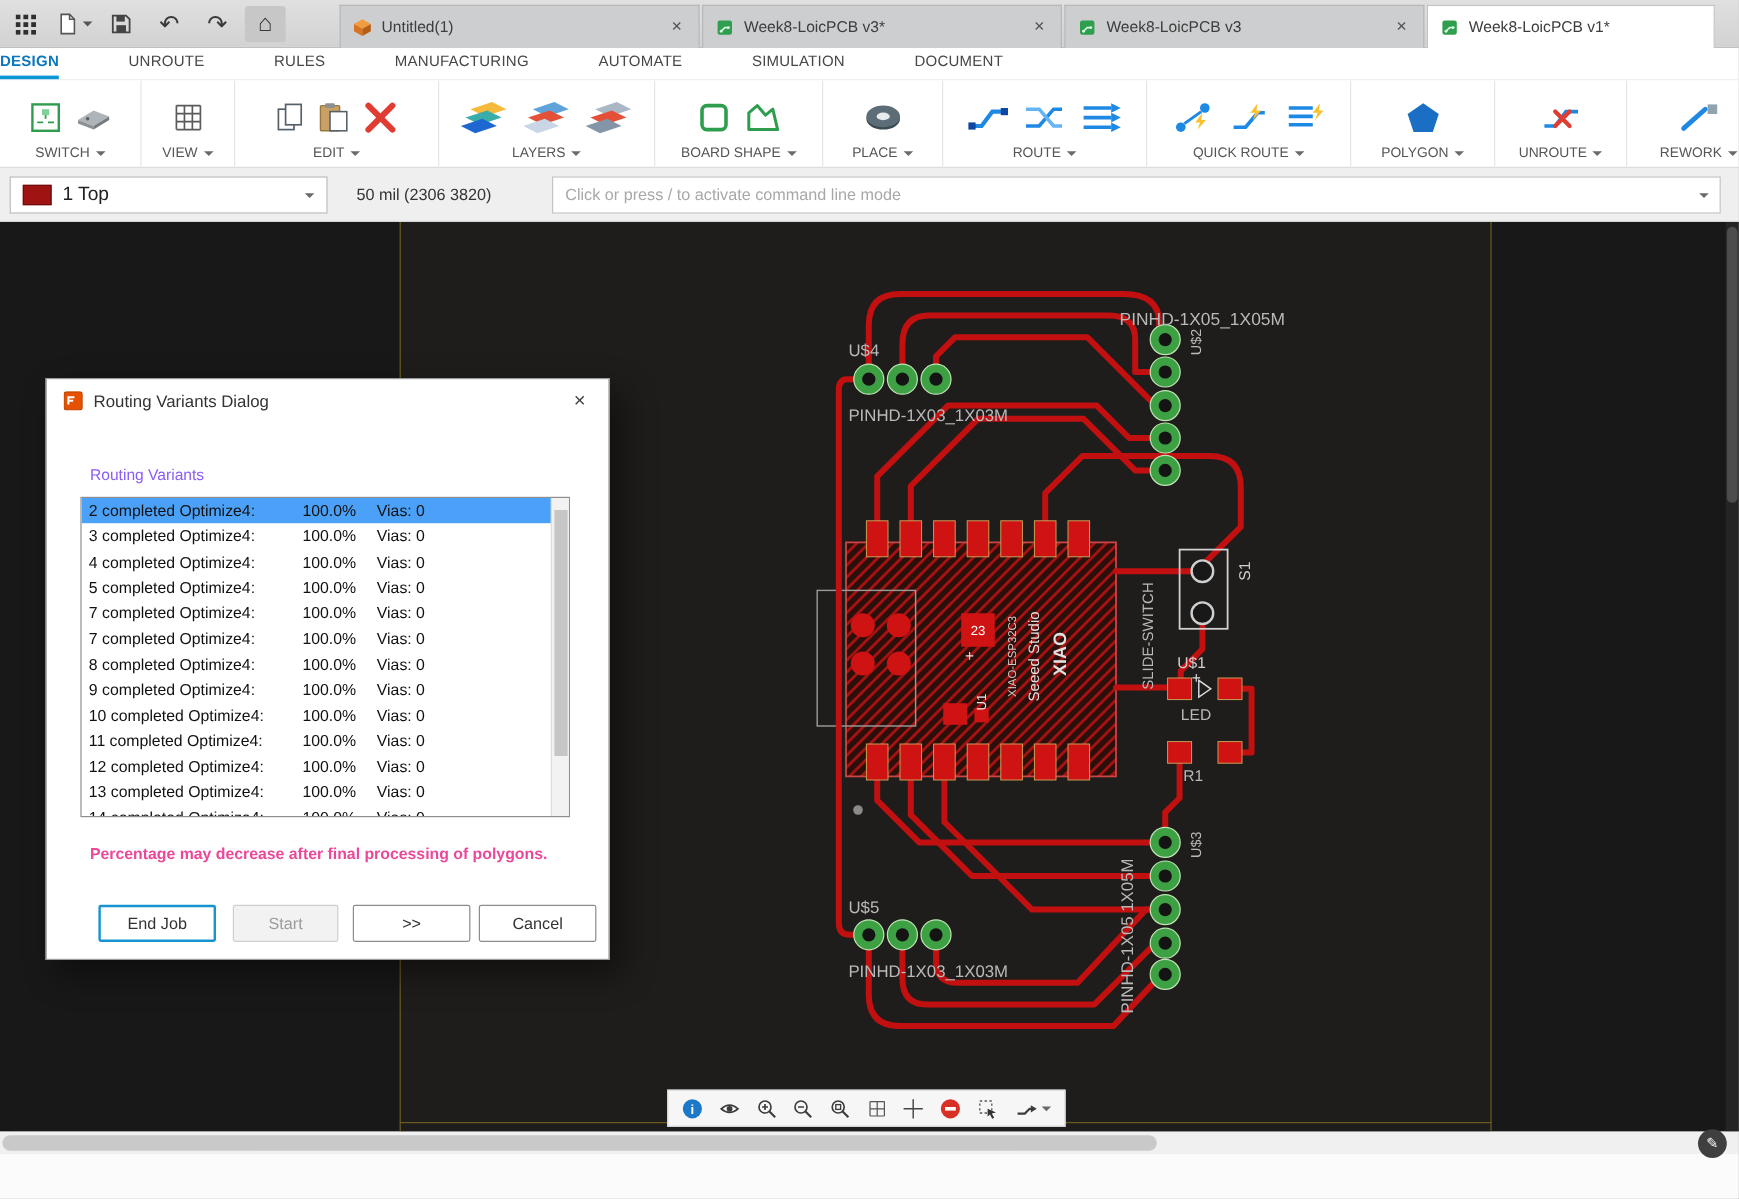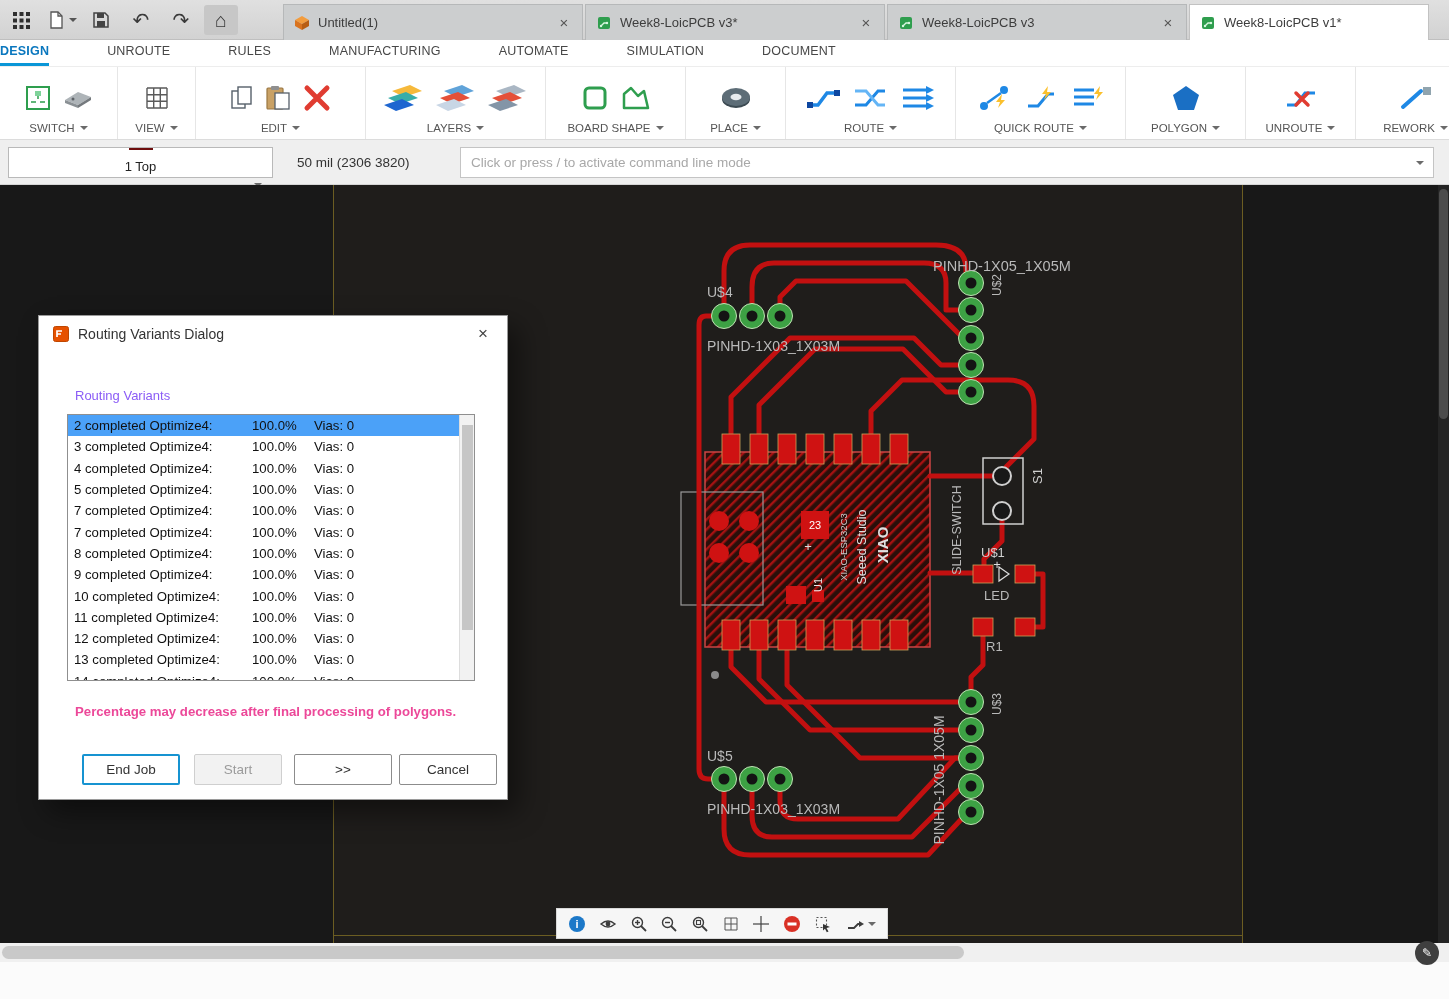--- a/index.html
+++ b/index.html
@@ -35,21 +35,21 @@
     align-items:center; justify-content:space-between; padding:7px 4px 5px; flex:none; }
   .tgroup-icons { display:flex; gap:12px; align-items:center; flex:1; }
   .tgroup-label { font-size:11.5px; color:#555; display:flex; align-items:center; gap:5px; white-space:nowrap; }
   .caret-down { width:0; height:0; border-left:4px solid transparent; border-right:4px solid transparent;
     border-top:4px solid #6a6a6a; }
 
   
   .controlbar { position:absolute; top:140px; left:0; width:1449px; height:45px; background:#efefef;
     border-bottom:1px solid #d5d5d5; }
   .layer-select { position:absolute; left:8px; top:7px; width:265px; height:31px; background:#fff;
-    border:1px solid #b9b9b9; display:flex; align-items:center; padding:0 10px; gap:9px; font-size:13px; color:#222;flex-direction:column; }
+    border:1px solid #b9b9b9; display:flex; align-items:center; padding:0 10px; gap:9px; font-size:16px; color:#222; }
   .layer-swatch { width:24px; height:17px; background:#a01313; border:1px solid #6d0d0d; }
   .layer-select .caret-down { margin-left:auto; }
   .coords { position:absolute; left:297px; top:0; height:45px; display:flex; align-items:center;
     font-size:13.5px; color:#333; }
   .cmd { position:absolute; left:460px; top:7px; width:974px; height:31px; background:#fff;
     border:1px solid #c4c4c4; display:flex; align-items:center; padding:0 28px 0 10px; }
   .cmd input { border:none; outline:none; width:100%; font-size:13.5px; color:#333; font-family:inherit; background:transparent; }
   .cmd input::placeholder { color:#a8a8a8; }
   .cmd .caret-down { position:absolute; right:9px; top:13px; }
 

